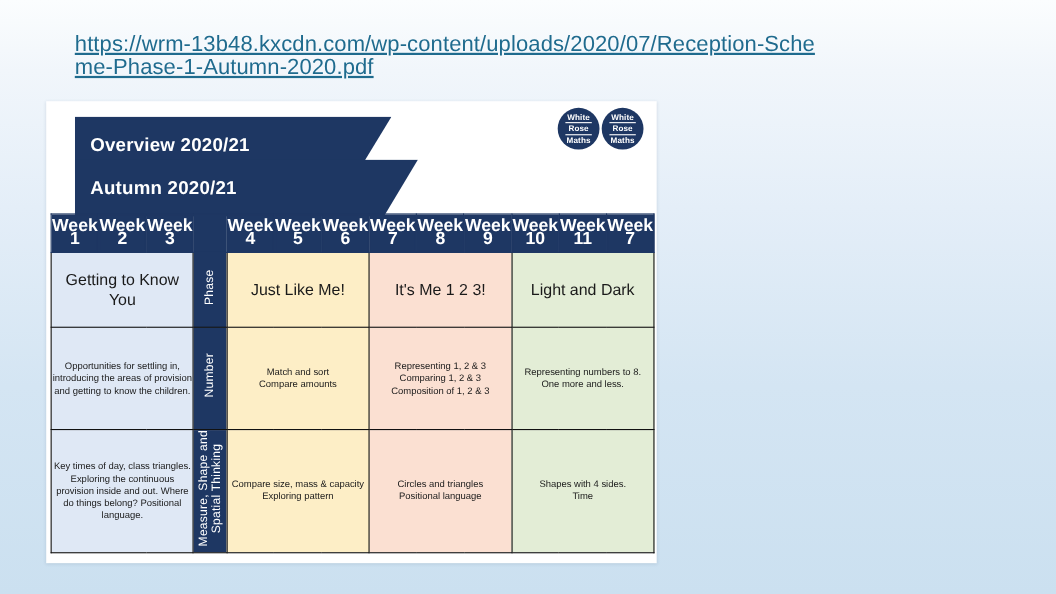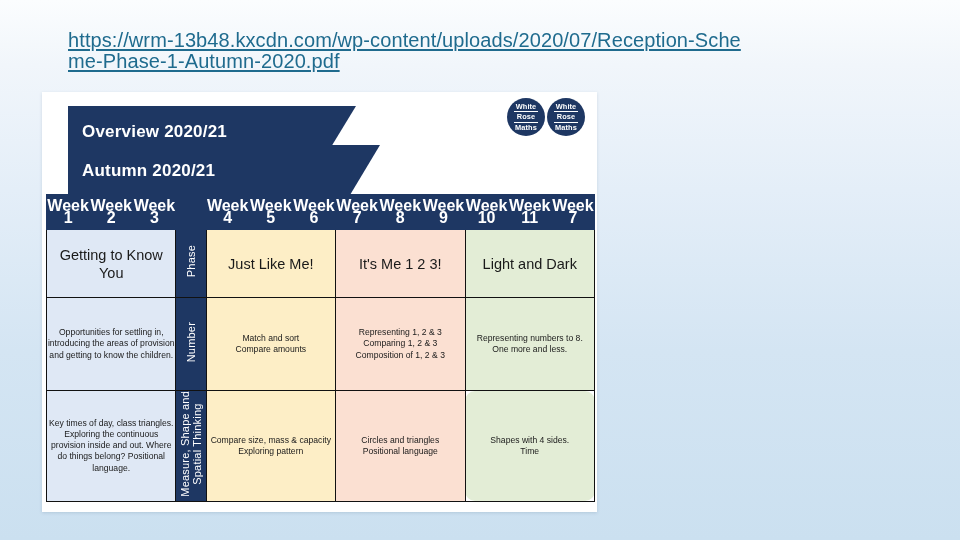--- a/index.html
+++ b/index.html
@@ -307,19 +307,19 @@
       <tr>
         <td class="cell c-blue r3" colspan="3">Key times of day, class triangles. Exploring the continuous provision inside and out. Where do things belong? Positional language.</td>
         <td class="vlabel">
           <span class="rot" style="white-space: pre-line;">Measure, Shape and
 Spatial Thinking</span>
         </td>
         <td class="cell c-cream r3" colspan="3" style="white-space: pre-line; margin-top: 44px;">Compare size, mass &amp; capacity
 Exploring pattern</td>
         <td class="cell c-peach r3" colspan="3" style="white-space: pre-line; margin-top: 39px;">Circles and triangles
 Positional language</td>
-        <td class="cell c-green r3" colspan="3" style="white-space: pre-line; border-radius: 10px;">Shapes with 4 sides.
+        <td class="cell c-green r3" colspan="3" style="white-space: pre-line;">Shapes with 4 sides.
 Time</td>
       </tr>
     </tbody>
       </table>
   </div>
 </div>
 
 </body></html>

